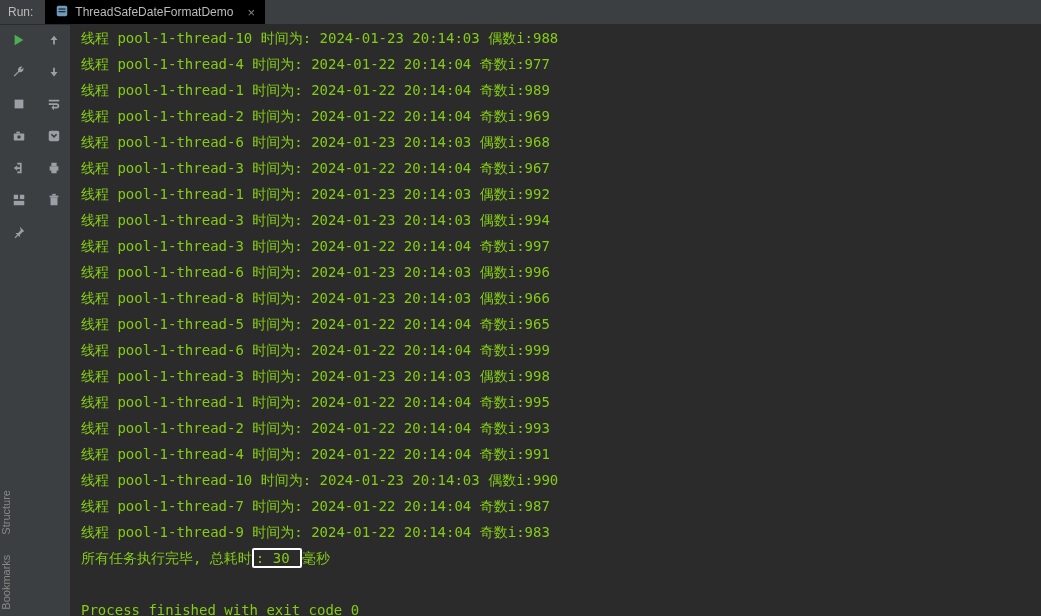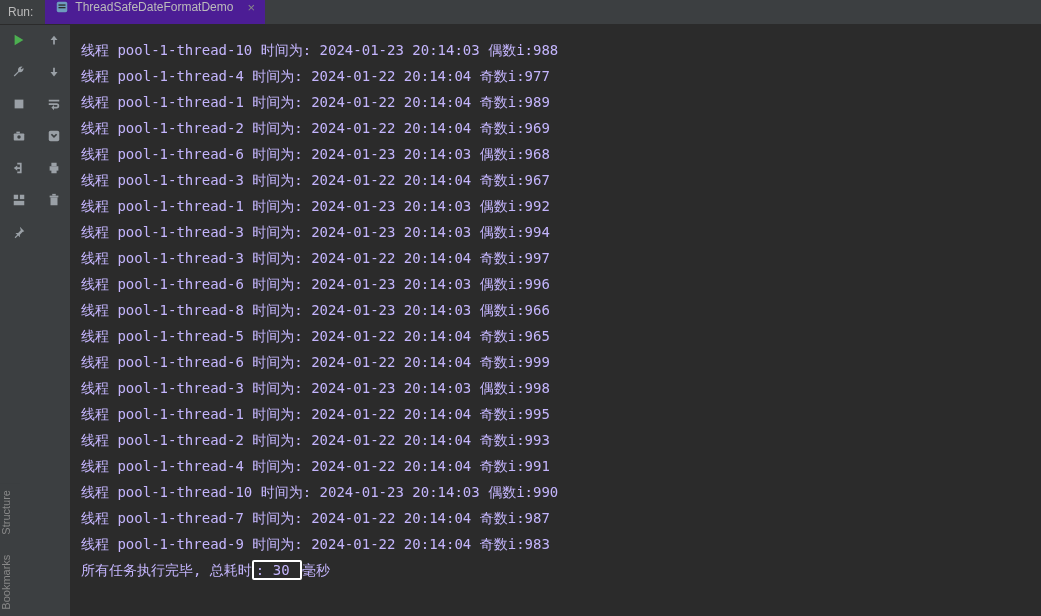--- a/index.html
+++ b/index.html
@@ -20,25 +20,25 @@
     display: flex;
     align-items: center;
     padding-left: 8px;
     font-family: -apple-system, BlinkMacSystemFont, "Segoe UI", sans-serif;
     font-size: 12px;
     color: #bbbbbb;
   }
   .top-bar .label { margin-right: 12px; }
   .tab {
     display: flex;
-    align-items: flex-start;
+    align-items: center;
     gap: 6px;
     padding: 0 10px;
     height: 24px;
-    background: #4c1d95;
+    background: #000000;
   }
   .tab svg { width: 14px; height: 14px; }
   .tab .close { color: #888; margin-left: 8px; font-size: 13px; }
   .body-row {
     display: flex;
     height: calc(616px - 24px);
   }
   .gutter {
     width: 38px;
     background: #3c3f41;
@@ -60,25 +60,25 @@
   }
   .gutter .ico, .gutter2 .ico {
     width: 18px; height: 18px;
     display: flex; align-items: center; justify-content: center;
     color: #9aa0a6;
   }
   .play { color: #4caf50 !important; }
   .console {
     flex: 1;
     background: #2b2b2b;
-    padding: 12px 0 0 10px;
+    padding: 0 0 0 10px;
     font-family: "Menlo", "Consolas", monospace;
     font-size: 14px;
     line-height: 26px;
-    color: #c4b5fd;
+    color: #84cc16;
     white-space: pre;
     overflow: hidden;
     font-weight: 500;
   }
   .console .ln { white-space: pre; }
   .hl {
     border: 2px solid #ffffff;
     padding: 0 2px;
     border-radius: 2px;
   }

